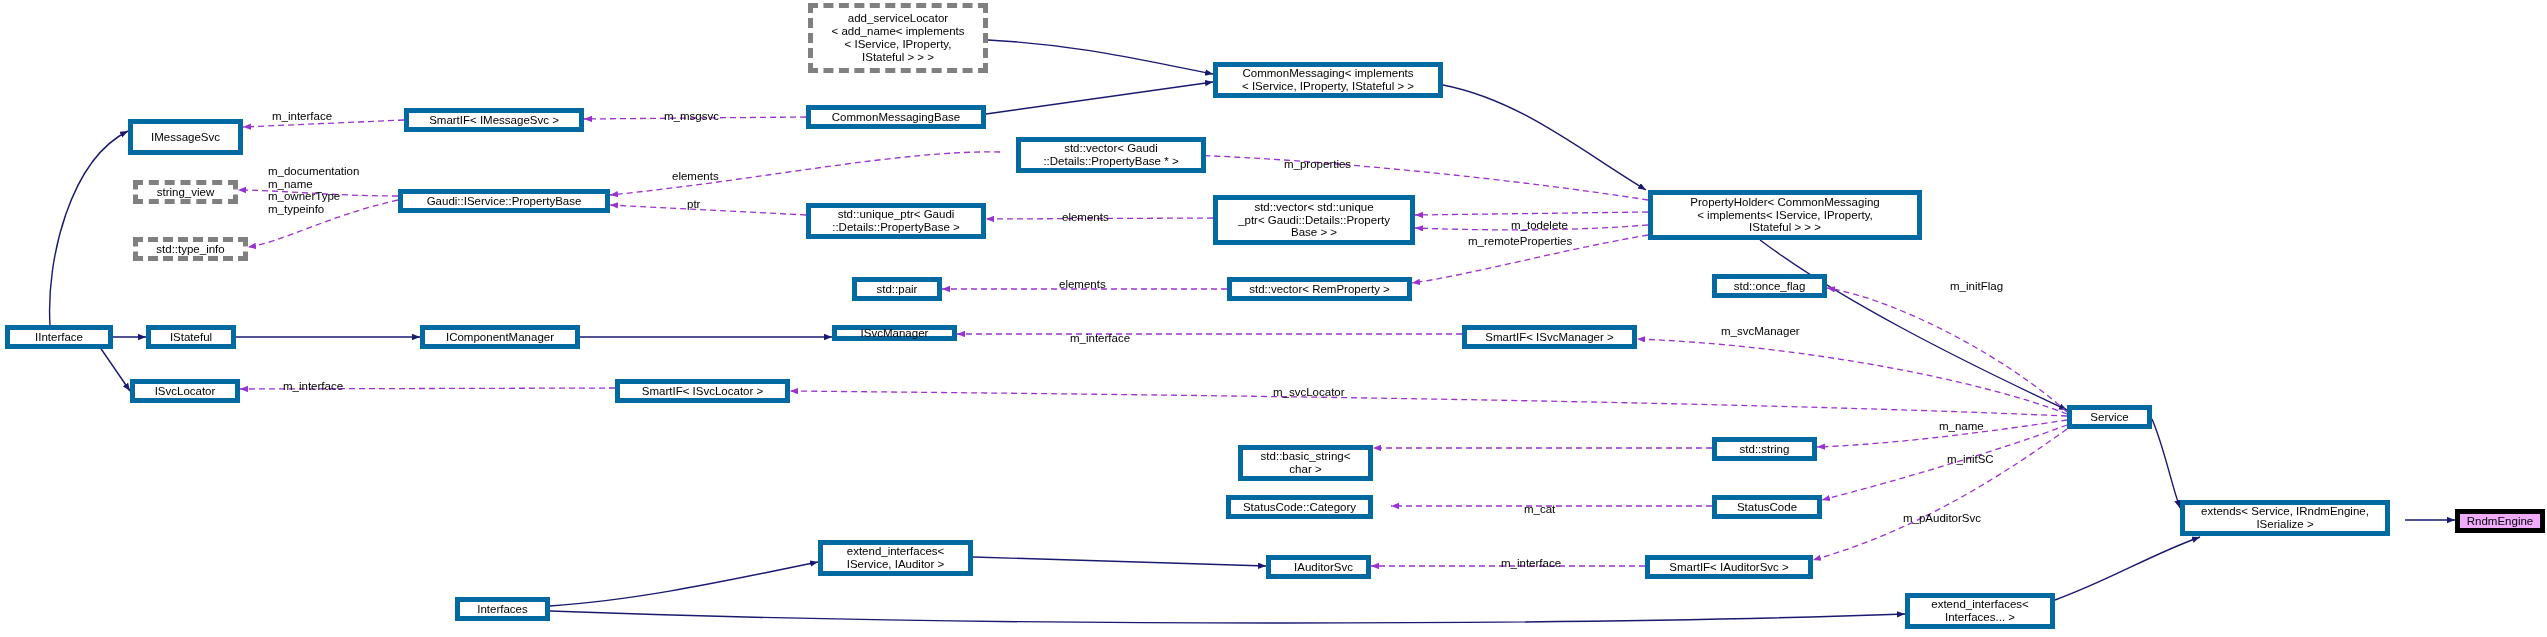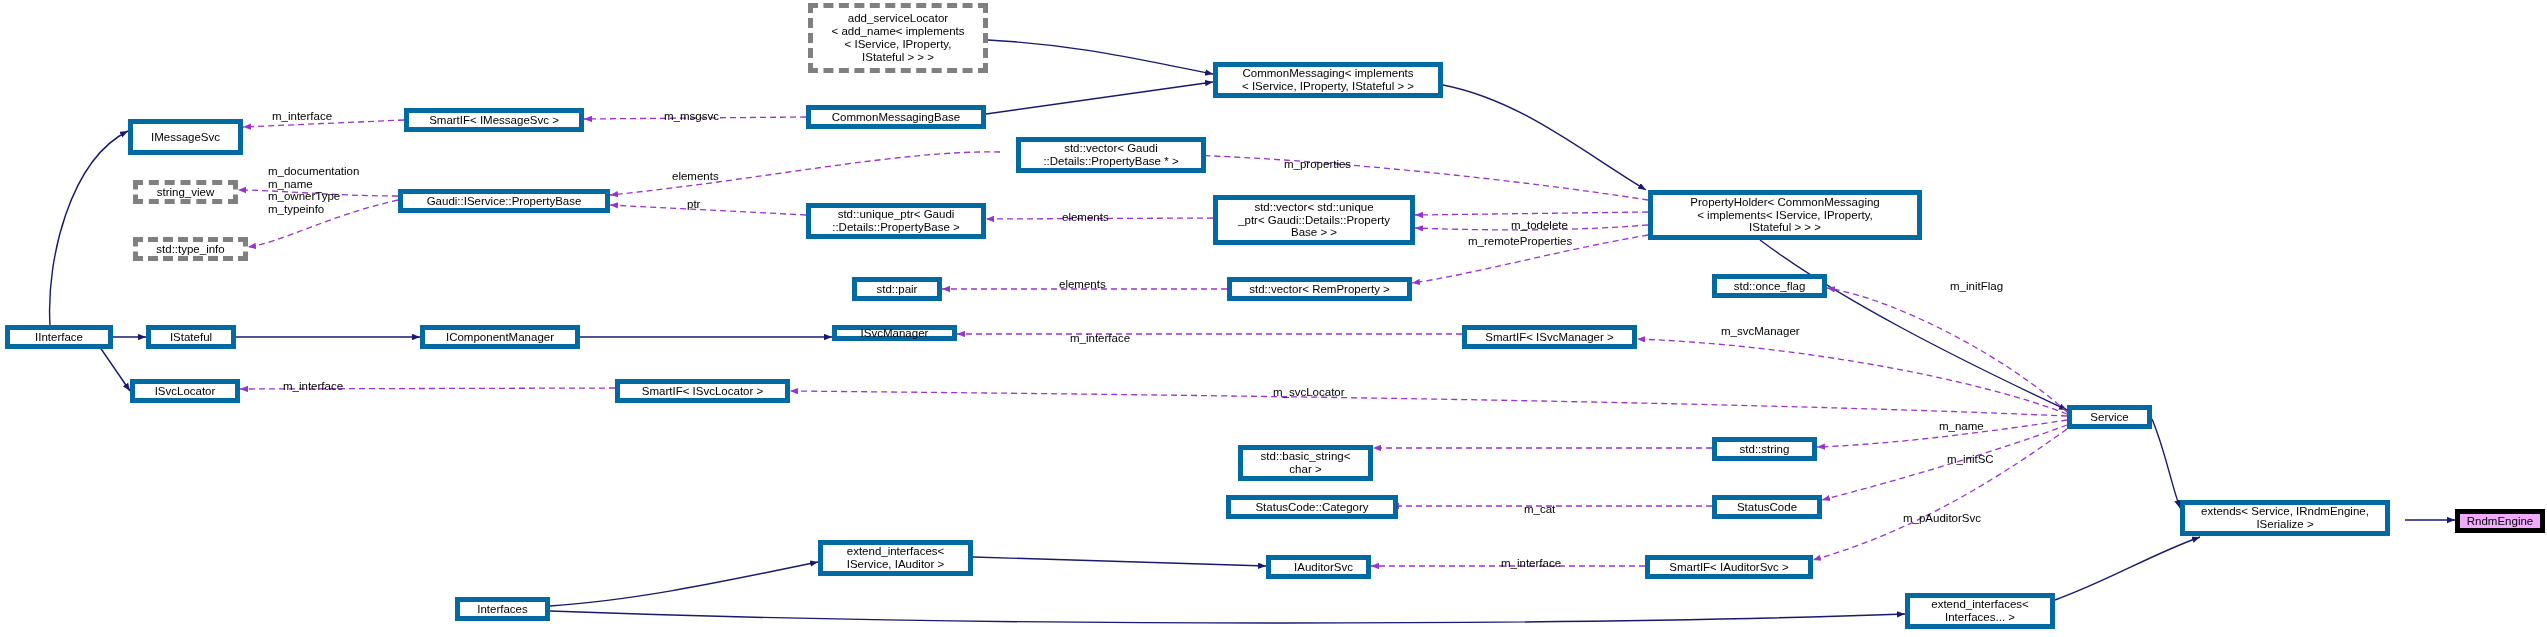--- a/index.html
+++ b/index.html
@@ -190,21 +190,21 @@
       <div class="node" style="left: 2067px; top: 405px; width: 85px; height: 24px;">
         <div style="white-space: pre;">Service</div>
       </div>
       <div class="node" style="left: 1238px; top: 445px; width: 135px; height: 36px;">
         <div style="white-space: pre;">std::basic_string&lt;
 char &gt;</div>
       </div>
       <div class="node" style="left: 1712px; top: 437px; width: 105px; height: 24px;">
         <div style="white-space: pre;">std::string</div>
       </div>
-      <div class="node" style="left: 1226px; top: 495px; width: 172px; height: 24px;">
+      <div class="node" style="left: 1226px; top: 495px; width: 147px; height: 24px;">
         <div style="white-space: pre;">StatusCode::Category</div>
       </div>
       <div class="node" style="left: 1712px; top: 495px; width: 110px; height: 24px;">
         <div style="white-space: pre;">StatusCode</div>
       </div>
       <div class="node" style="left: 2180px; top: 500px; width: 210px; height: 36px;">
         <div style="white-space: pre;">extends&lt; Service, IRndmEngine,
 ISerialize &gt;</div>
       </div>
       <div class="node hl" style="left: 2455px; top: 509px; width: 90px; height: 24px;">

